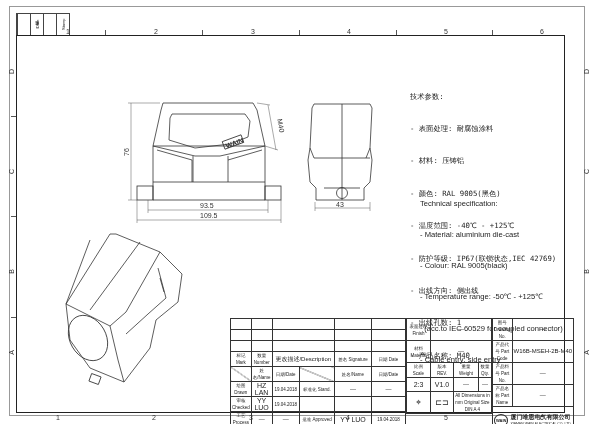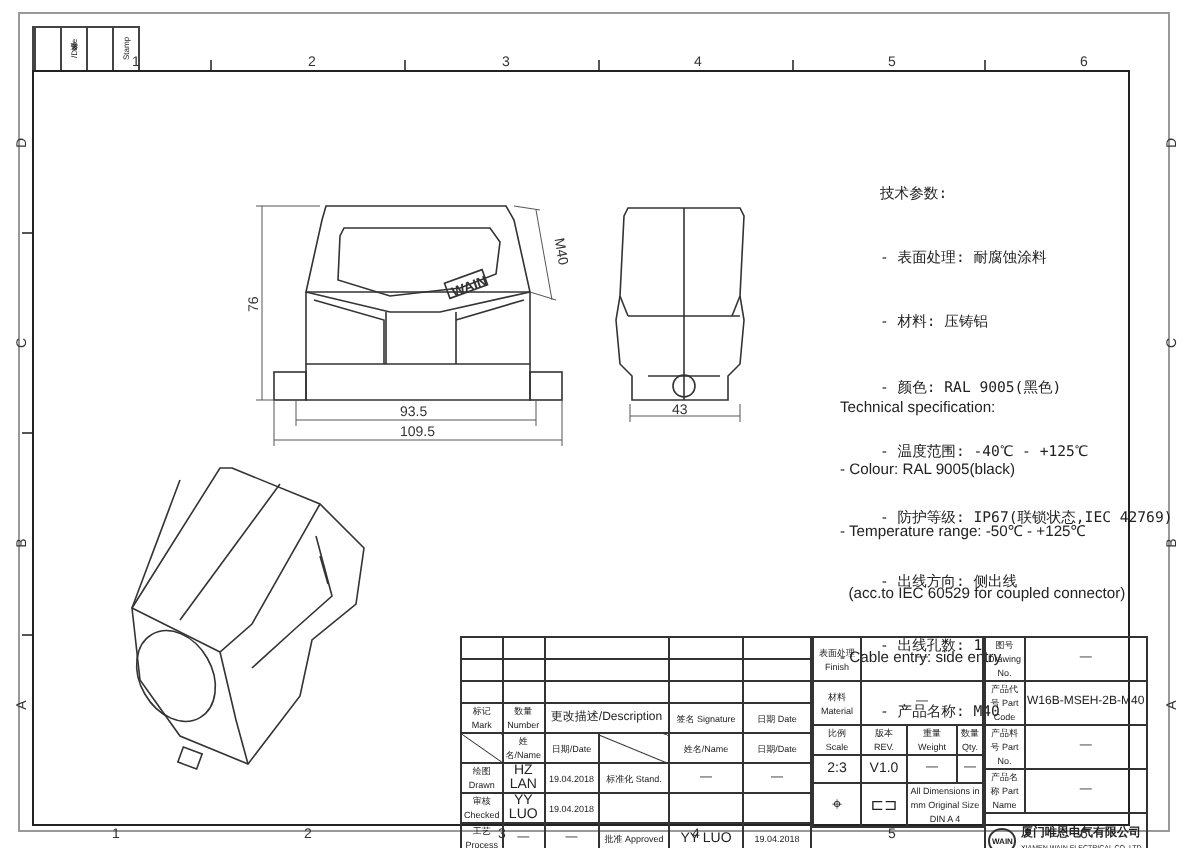--- a/index.html
+++ b/index.html
@@ -130,34 +130,35 @@
     <path d="M60 96 L68 130 L74 152"></path>
     <path d="M40 10 L16 74"></path>
     <path d="M90 12 L40 80"></path>
     <ellipse cx="38" cy="108" rx="18" ry="24" transform="rotate(-30 38 108)"></ellipse>
     <path d="M108 38 L116 68 L98 84 L76 104"></path>
     <path d="M110 48 L114 62"></path>
     <rect x="40" y="145" width="10" height="8" transform="rotate(20 45 149)"></rect>
   </g>
 </svg>
 
-<div class="spec" style="left:440px;top:70px;">
+<div class="spec" style="left:410px;top:70px;">
   <div>技术参数:</div>
   <div>- 表面处理: 耐腐蚀涂料</div>
   <div>- 材料: 压铸铝</div>
   <div>- 颜色: RAL 9005(黑色)</div>
   <div>- 温度范围: -40℃ - +125℃</div>
   <div>- 防护等级: IP67(联锁状态,IEC 42769)</div>
   <div>- 出线方向: 侧出线</div>
   <div>- 出线孔数: 1</div>
   <div>- 产品名称: M40</div>
 </div>
 
 <div class="spec" style="left:420px;top:178px;font-family:'Liberation Sans',sans-serif;font-size:7.6px;line-height:10.4px;">
   <div>Technical specification:</div>
+  <div>- Material: aluminium die-cast</div>
   <div>- Colour: RAL 9005(black)</div>
   <div>- Temperature range: -50℃ - +125℃</div>
   <div>  (acc.to IEC 60529 for coupled connector)</div>
   <div>- Cable entry: side entry</div>
   
   
 </div>
 
 <table class="tb" style="left:230px;top:318px;width:176px;height:94px;">
   <tbody>

